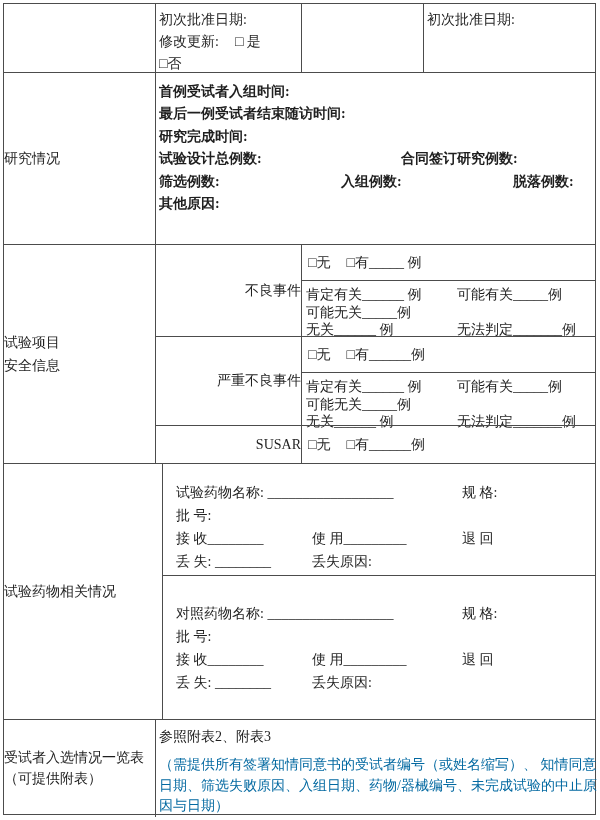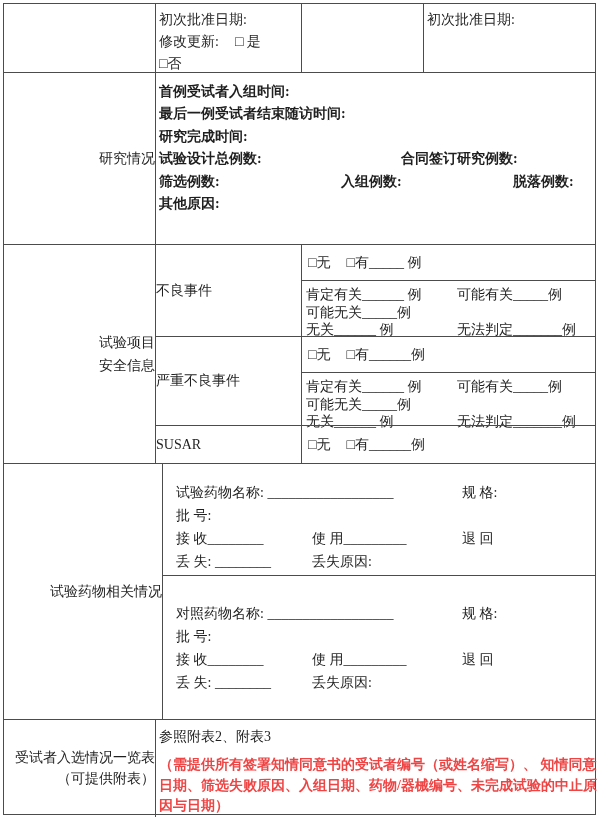--- a/index.html
+++ b/index.html
@@ -10,21 +10,21 @@
   }
   .sheet *{box-sizing:border-box;}
   .tbl{
     position:absolute;left:3px;top:3px;width:593px;height:812px;
     border:1px solid #4c4c4c;display:flex;flex-direction:column;
   }
   .band{display:flex;flex-shrink:0;}
   .band + .band{border-top:1px solid #4c4c4c;}
   .lab{
     border-right:1px solid #4c4c4c;display:flex;flex-direction:column;
-    align-items:flex-end;justify-content:center;text-align:center;flex-shrink:0;
+    align-items:flex-start;justify-content:center;text-align:center;flex-shrink:0;
   }
   .t{white-space:pre-wrap;}
   
   .r1{height:68px;}
   .r1 .c{border-right:1px solid #4c4c4c;padding:5px 0 0 3px;line-height:22px;}
   .r1 .c:last-child{border-right:none;}
   .c-e1{width:152px;}
   .c-mid{width:146px;}
   .c-e2{width:122px;}
   .c-right{flex:1;}
@@ -43,21 +43,21 @@
   .r3{height:219px;}
   .r3 .lab{width:152px;line-height:23px;}
   .sright{flex:1;display:flex;flex-direction:column;}
   .srow{display:flex;flex-shrink:0;}
   .srow + .srow{border-top:1px solid #4c4c4c;}
   .srow-ae{height:91px;}
   .srow-sae{height:89px;}
   .srow-susar{flex:1;}
   .slab{
     width:146px;border-right:1px solid #4c4c4c;display:flex;
-    align-items:center;justify-content:flex-start;text-align:center;flex-shrink:0;
+    align-items:center;justify-content:flex-end;text-align:center;flex-shrink:0;
   }
   .scontent{flex:1;display:flex;flex-direction:column;}
   .sc-top{height:36px;border-bottom:1px solid #4c4c4c;display:flex;align-items:center;padding-left:6px;flex-shrink:0;}
   .sc-top-noline{flex:1;display:flex;align-items:center;padding-left:6px;}
   .sc-bot{flex:1;padding:5px 0 0 4px;line-height:17.5px;}
   .rel-left{display:inline-block;width:151px;}
   
   .r4{height:256px;}
   .r4 .lab{width:159px;}
   .dcontent{flex:1;display:flex;flex-direction:column;}
@@ -67,21 +67,21 @@
   .w286{display:inline-block;width:286px;}
   .w136{display:inline-block;width:136px;}
   .w150{display:inline-block;width:150px;}
   
   .r5{flex:1;}
   .r5 .lab{width:152px;line-height:21px;}
   .r5 .content{flex:1;padding:6px 6px 0 3px;}
   .refline{line-height:22px;}
   .rednote{
     margin-top:7px;width:438px;line-height:20.5px;
-    color:#ef4444;font-weight:bold;white-space:pre-wrap;
+    color:#0369a1;font-weight:normal;white-space:pre-wrap;
   }
 </style>
 </head>
 <body>
 
 <div class="sheet">
   <div class="tbl">
 
     <div class="band r1">
       <div class="c c-e1"></div>

